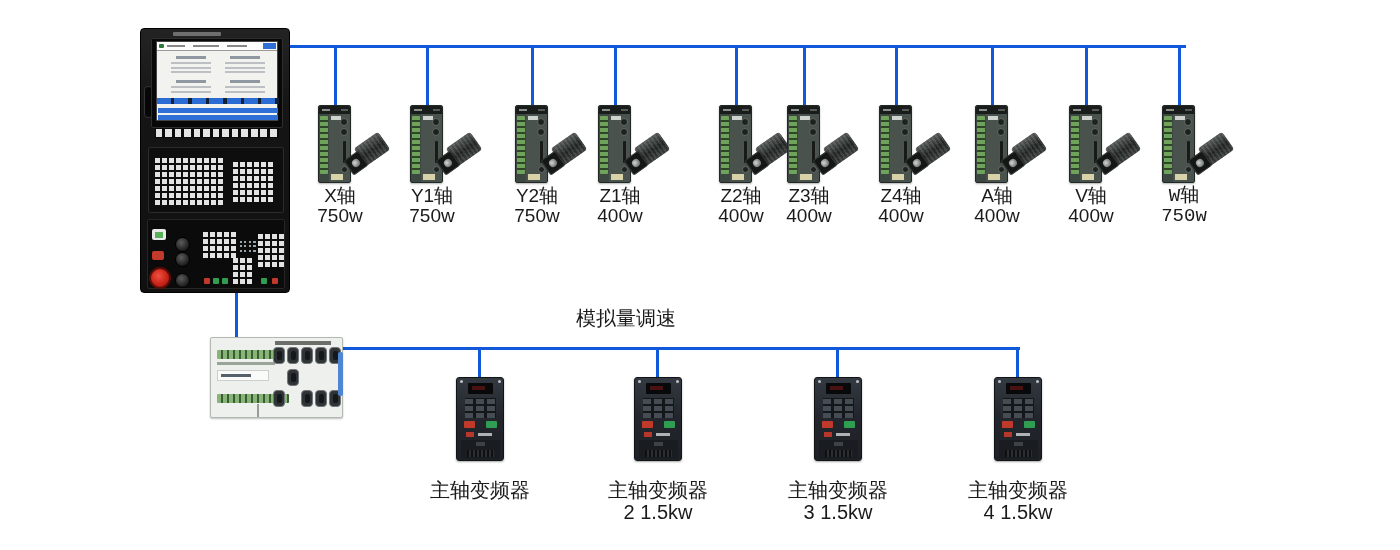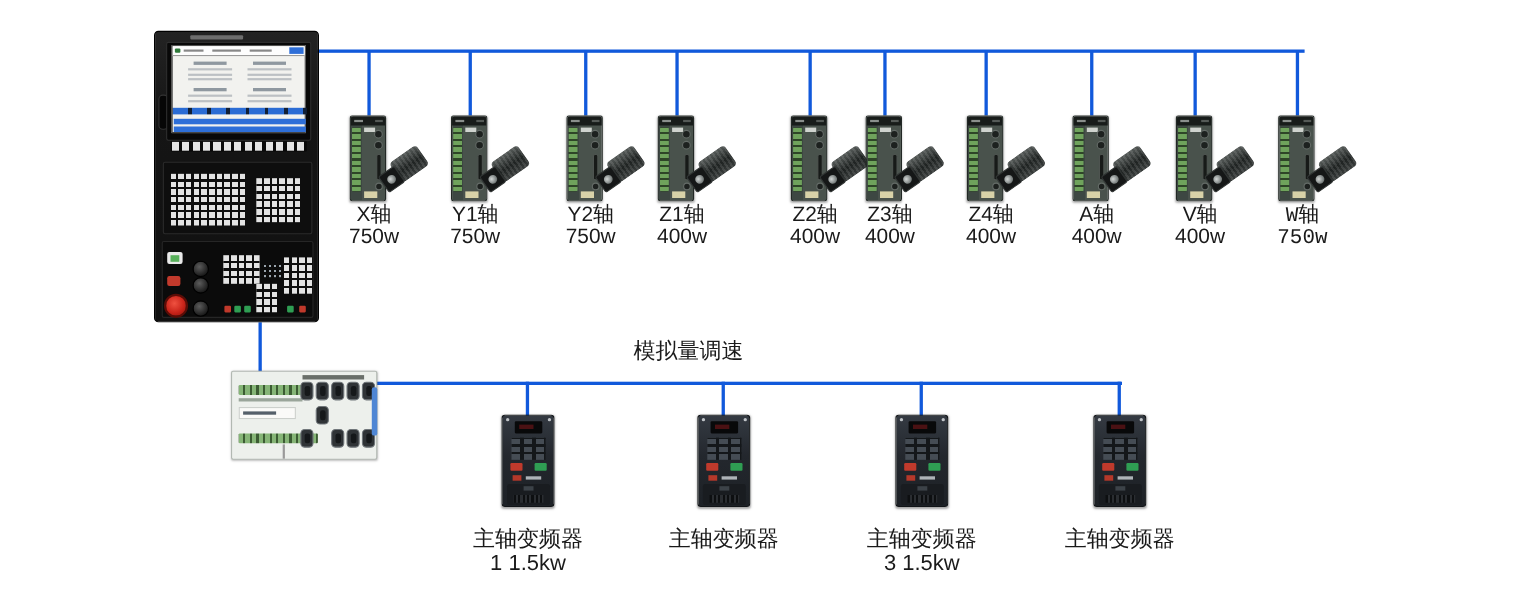--- a/index.html
+++ b/index.html
@@ -467,41 +467,41 @@
       <div class="inv-green"></div>
       <div class="inv-tag"></div>
       <div class="inv-logo"></div>
       <div class="inv-lower">
         <div class="inv-mark"></div>
         <div class="inv-vent"></div>
       </div>
     </div>
     <div class="inv-caption">
       <div>主轴变频器</div>
-      <div>1 1.5kw</div>
     </div>
   </div>
       <div class="inv-group" style="left: 578px;">
     <div class="inv-drop"></div>
     <div class="inv-body">
       <div class="inv-screw" style="left:3px;"></div>
       <div class="inv-screw" style="left:41px;"></div>
       <div class="inv-display"></div>
       <div class="inv-keys"></div>
       <div class="inv-red"></div>
       <div class="inv-green"></div>
       <div class="inv-tag"></div>
       <div class="inv-logo"></div>
       <div class="inv-lower">
         <div class="inv-mark"></div>
         <div class="inv-vent"></div>
       </div>
     </div>
     <div class="inv-caption">
       <div>主轴变频器</div>
+      <div>2 1.5kw</div>
     </div>
   </div>
       <div class="inv-group" style="left: 758px;">
     <div class="inv-drop"></div>
     <div class="inv-body">
       <div class="inv-screw" style="left:3px;"></div>
       <div class="inv-screw" style="left:41px;"></div>
       <div class="inv-display"></div>
       <div class="inv-keys"></div>
       <div class="inv-red"></div>
@@ -529,16 +529,17 @@
       <div class="inv-green"></div>
       <div class="inv-tag"></div>
       <div class="inv-logo"></div>
       <div class="inv-lower">
         <div class="inv-mark"></div>
         <div class="inv-vent"></div>
       </div>
     </div>
     <div class="inv-caption">
       <div>主轴变频器</div>
+      <div>4 1.5kw</div>
     </div>
   </div>
     </div>
 </div>
 
 </body></html>

